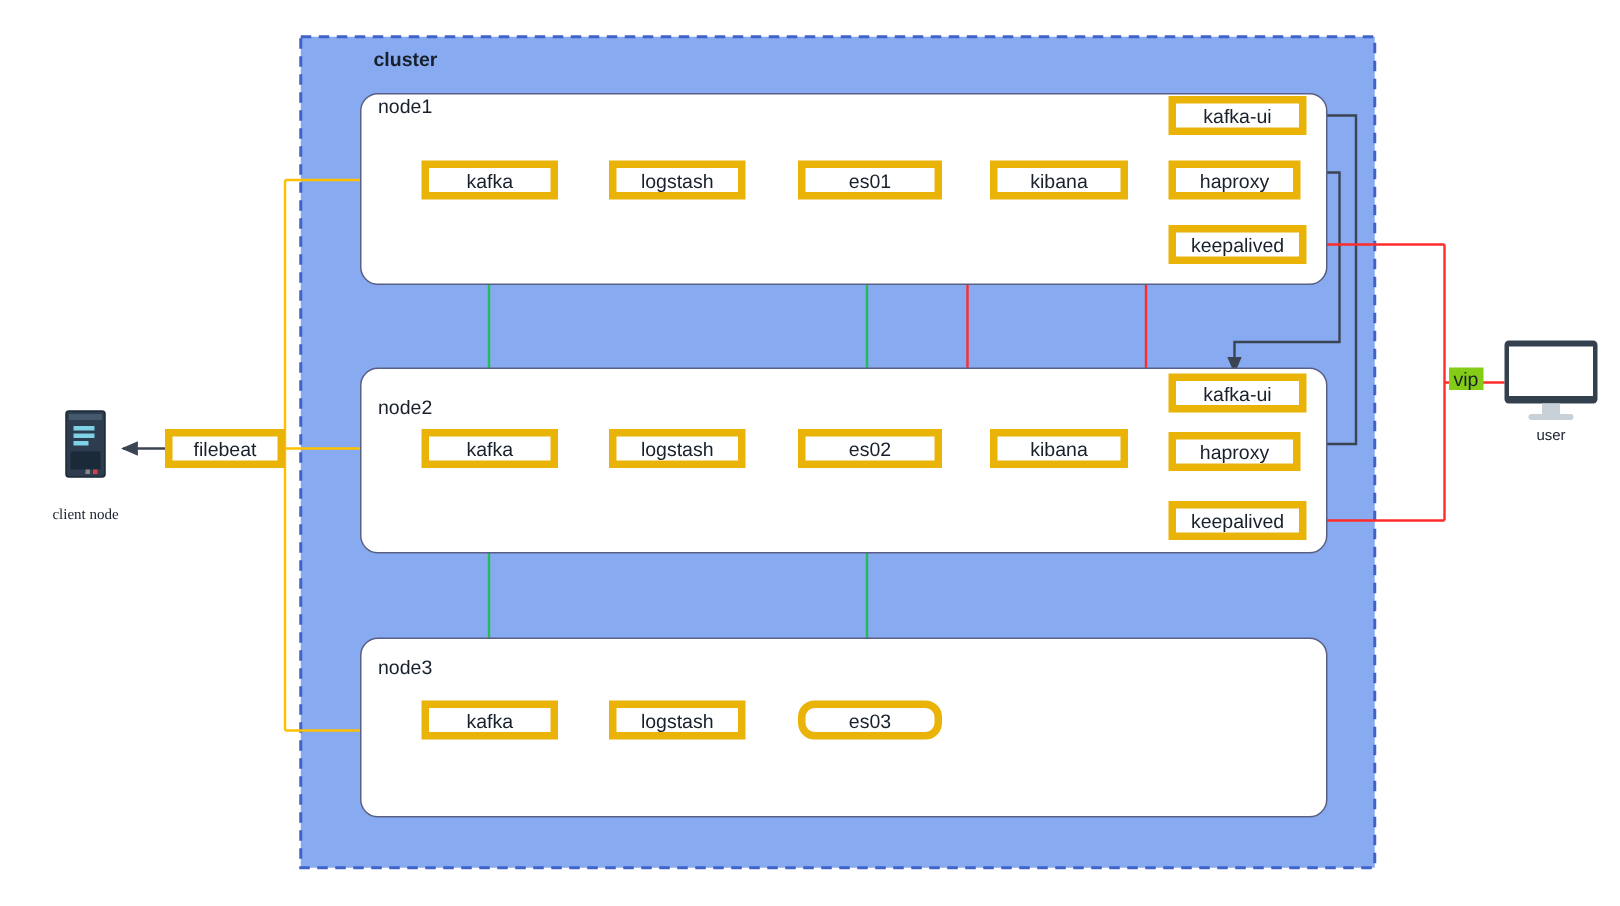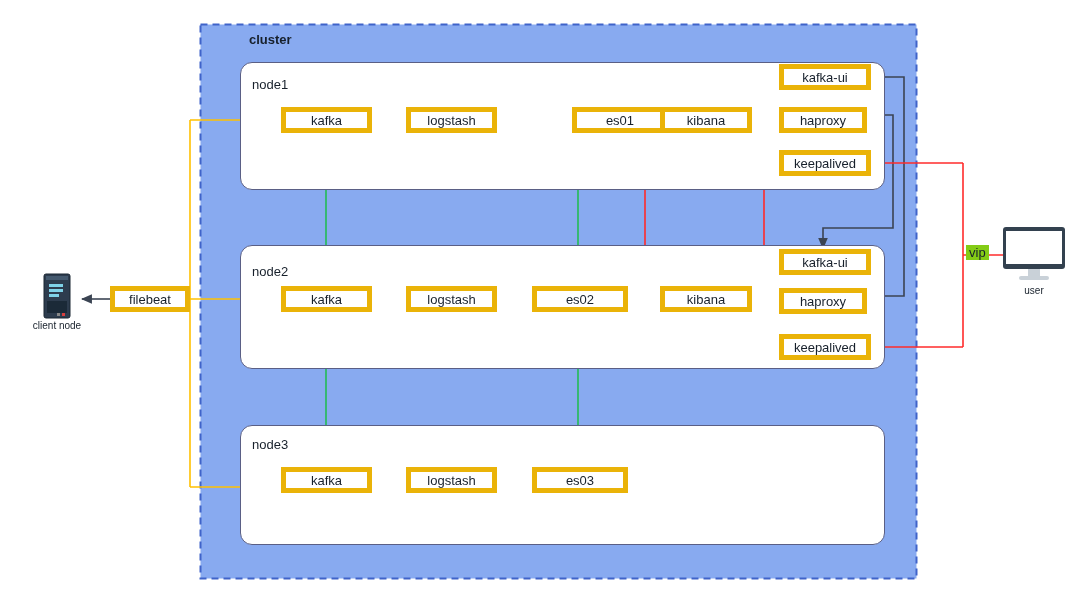--- a/index.html
+++ b/index.html
@@ -143,49 +143,49 @@
       <rect x="0" y="0" width="62" height="42" rx="3" fill="#33414f"></rect>
       <rect x="3" y="4" width="56" height="33" fill="#ffffff"></rect>
       <rect x="25" y="42" width="12" height="7" fill="#c9d1d8"></rect>
       <rect x="16" y="49" width="30" height="4" rx="2" fill="#c9d1d8"></rect>
     </g>
   </svg>
 
   <div class="cluster-label" style="left:249px;top:32px;font-weight:bold;">cluster</div>
 
   <div class="node-box" style="left:240px;top:62px;width:645px;height:128px;"></div>
-  <div class="node-label" style="left:252px;top:77px;">node1</div>
+  <div class="node-label" style="left:252px;top:63px;">node1</div>
 
   <div class="node-box" style="left:240px;top:245px;width:645px;height:124px;"></div>
   <div class="node-label" style="left:252px;top:264px;">node2</div>
 
   <div class="node-box" style="left:240px;top:425px;width:645px;height:120px;"></div>
   <div class="node-label" style="left:252px;top:437px;">node3</div>
 
   <div class="svc" style="left:281px;top:107px;width:91px;height:26px;">kafka</div>
   <div class="svc" style="left:406px;top:107px;width:91px;height:26px;">logstash</div>
-  <div class="svc" style="left:532px;top:107px;width:96px;height:26px;margin-left:40px;">es01</div>
+  <div class="svc" style="left:532px;top:107px;width:96px;height:26px;">es01</div>
   <div class="svc" style="left:660px;top:107px;width:92px;height:26px;">kibana</div>
   <div class="svc" style="left:779px;top:64px;width:92px;height:26px;">kafka-ui</div>
   <div class="svc" style="left:779px;top:107px;width:88px;height:26px;">haproxy</div>
   <div class="svc" style="left:779px;top:150px;width:92px;height:26px;">keepalived</div>
 
   <div class="svc" style="left:281px;top:286px;width:91px;height:26px;">kafka</div>
   <div class="svc" style="left:406px;top:286px;width:91px;height:26px;">logstash</div>
   <div class="svc" style="left:532px;top:286px;width:96px;height:26px;">es02</div>
   <div class="svc" style="left:660px;top:286px;width:92px;height:26px;">kibana</div>
   <div class="svc" style="left:779px;top:249px;width:92px;height:26px;">kafka-ui</div>
   <div class="svc" style="left:779px;top:288px;width:88px;height:26px;">haproxy</div>
   <div class="svc" style="left:779px;top:334px;width:92px;height:26px;">keepalived</div>
 
   <div class="svc" style="left:281px;top:467px;width:91px;height:26px;">kafka</div>
   <div class="svc" style="left:406px;top:467px;width:91px;height:26px;">logstash</div>
-  <div class="svc" style="left:532px;top:467px;width:96px;height:26px;">es03</div>
+  <div class="svc" style="left:532px;top:467px;width:96px;height:26px;border-radius:11px;">es03</div>
 
   <div class="svc" style="left:110px;top:286px;width:80px;height:26px;">filebeat</div>
 
-  <div class="fig-label" style="left:8px;top:320px;width:98px;">client node</div>
+  <div class="fig-label" style="left:8px;top:338px;width:98px;font-family:Liberation Serif, serif;">client node</div>
 
   <div class="fig-label" style="left:1004px;top:285px;width:60px;">user</div>
 
   <div class="edge-label" style="left:966px;top:245px;">vip</div>
 
 </div>
 
 </body></html>

